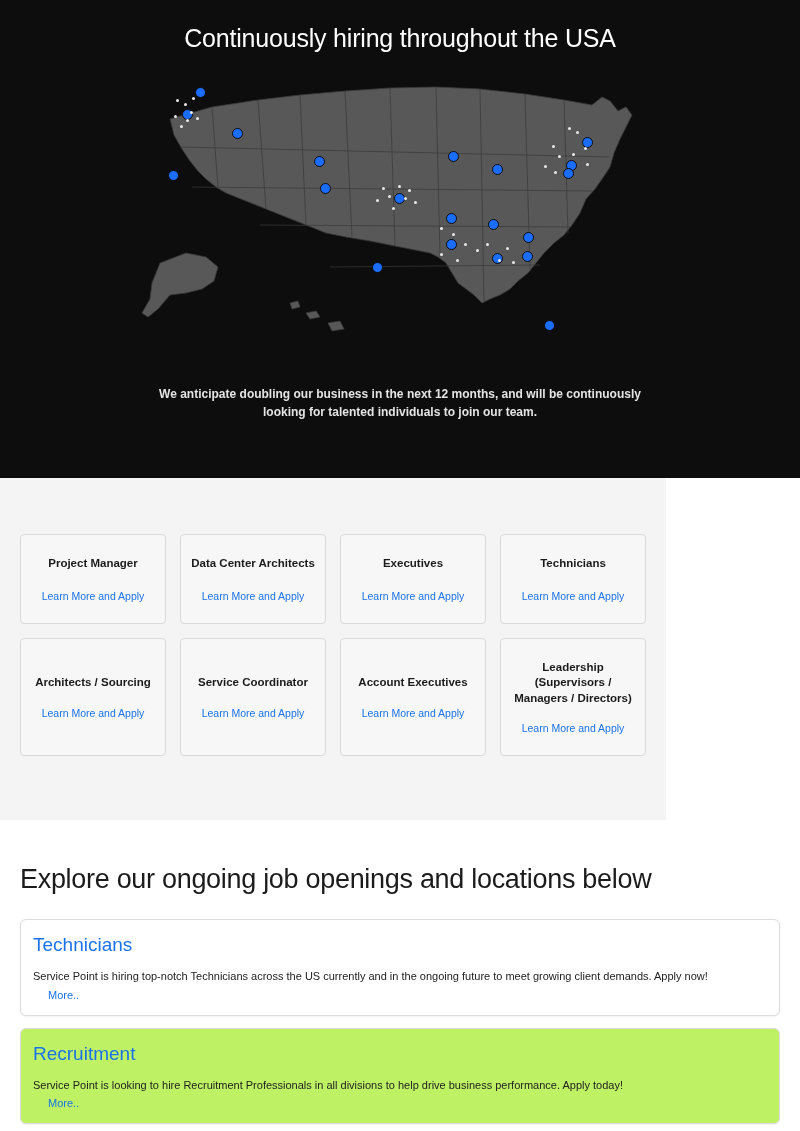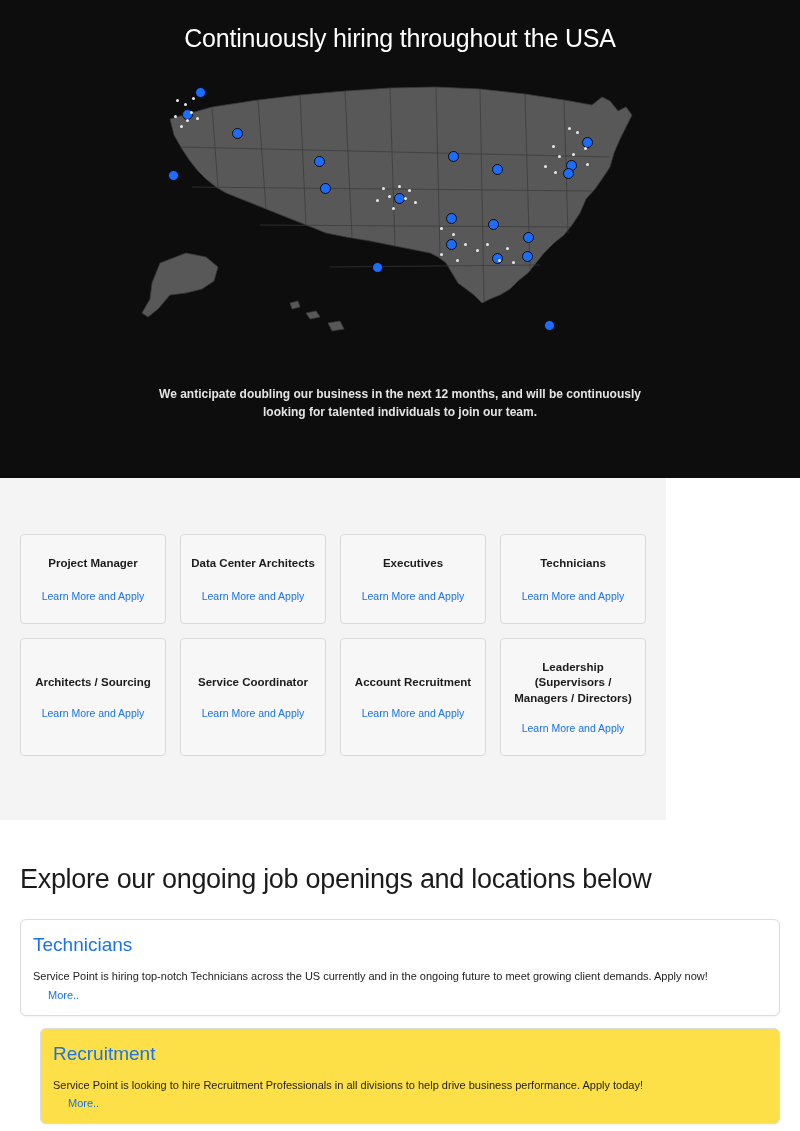--- a/index.html
+++ b/index.html
@@ -114,21 +114,21 @@
     margin-bottom: 24px;
   }
   .opening-card {
     border: 1px solid #dcdcdc;
     border-radius: 6px;
     padding: 14px 12px 12px 12px;
     margin-bottom: 12px;
     background: #fff;
     box-shadow: 0 1px 2px rgba(0,0,0,0.05);
   }
-  .opening-card.alt { background: #fde047; margin-left: 20px; }
+  .opening-card.alt { background: #bef264; }
   .opening-head {
     font-size: 19px;
     font-weight: 400;
     color: #1a73e8;
     margin-bottom: 12px;
     cursor: pointer;
   }
   .opening-desc {
     font-size: 11px;
     color: #222;
@@ -277,21 +277,21 @@
       <div class="role-title">Architects / Sourcing</div>
       <a class="role-link">Learn More and Apply</a>
     </div>
 
     <div class="role-card tall">
       <div class="role-title">Service Coordinator</div>
       <a class="role-link">Learn More and Apply</a>
     </div>
 
     <div class="role-card tall">
-      <div class="role-title">Account Recruitment</div>
+      <div class="role-title">Account Executives</div>
       <a class="role-link">Learn More and Apply</a>
     </div>
 
     <div class="role-card tall">
       <div class="role-title">Leadership (Supervisors / Managers / Directors)</div>
       <a class="role-link">Learn More and Apply</a>
     </div>
 
   </div>
 </section>

